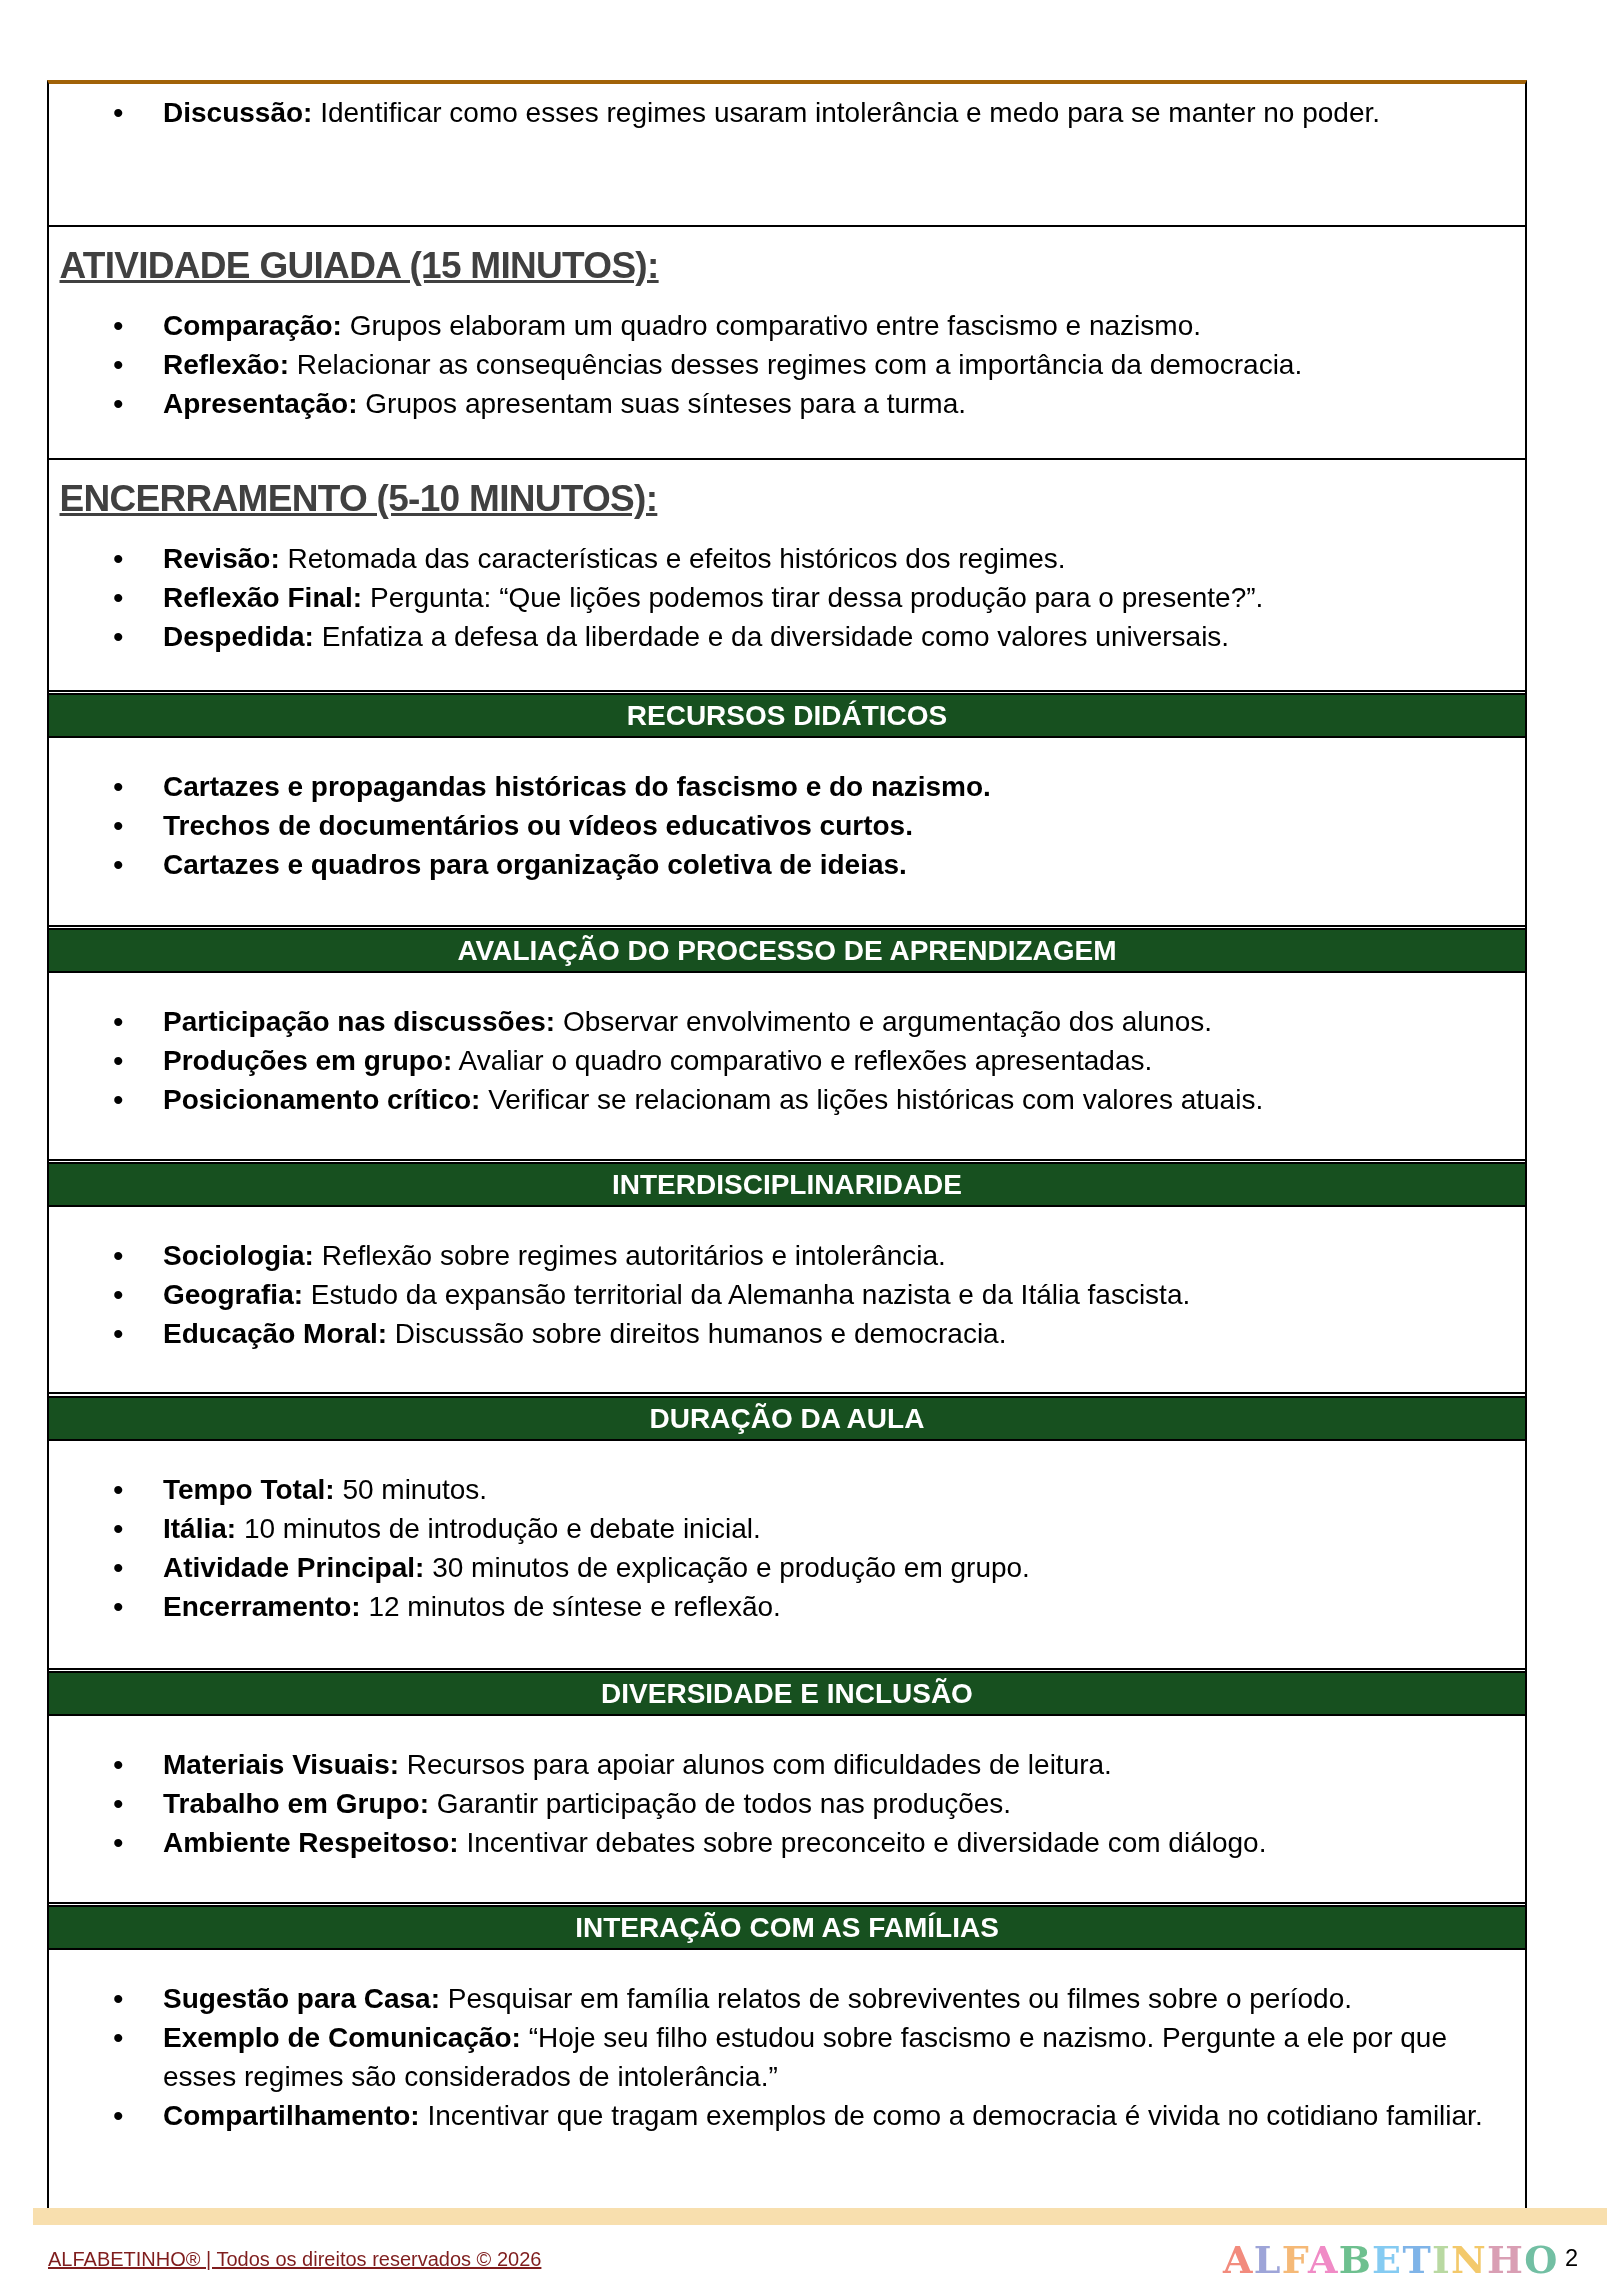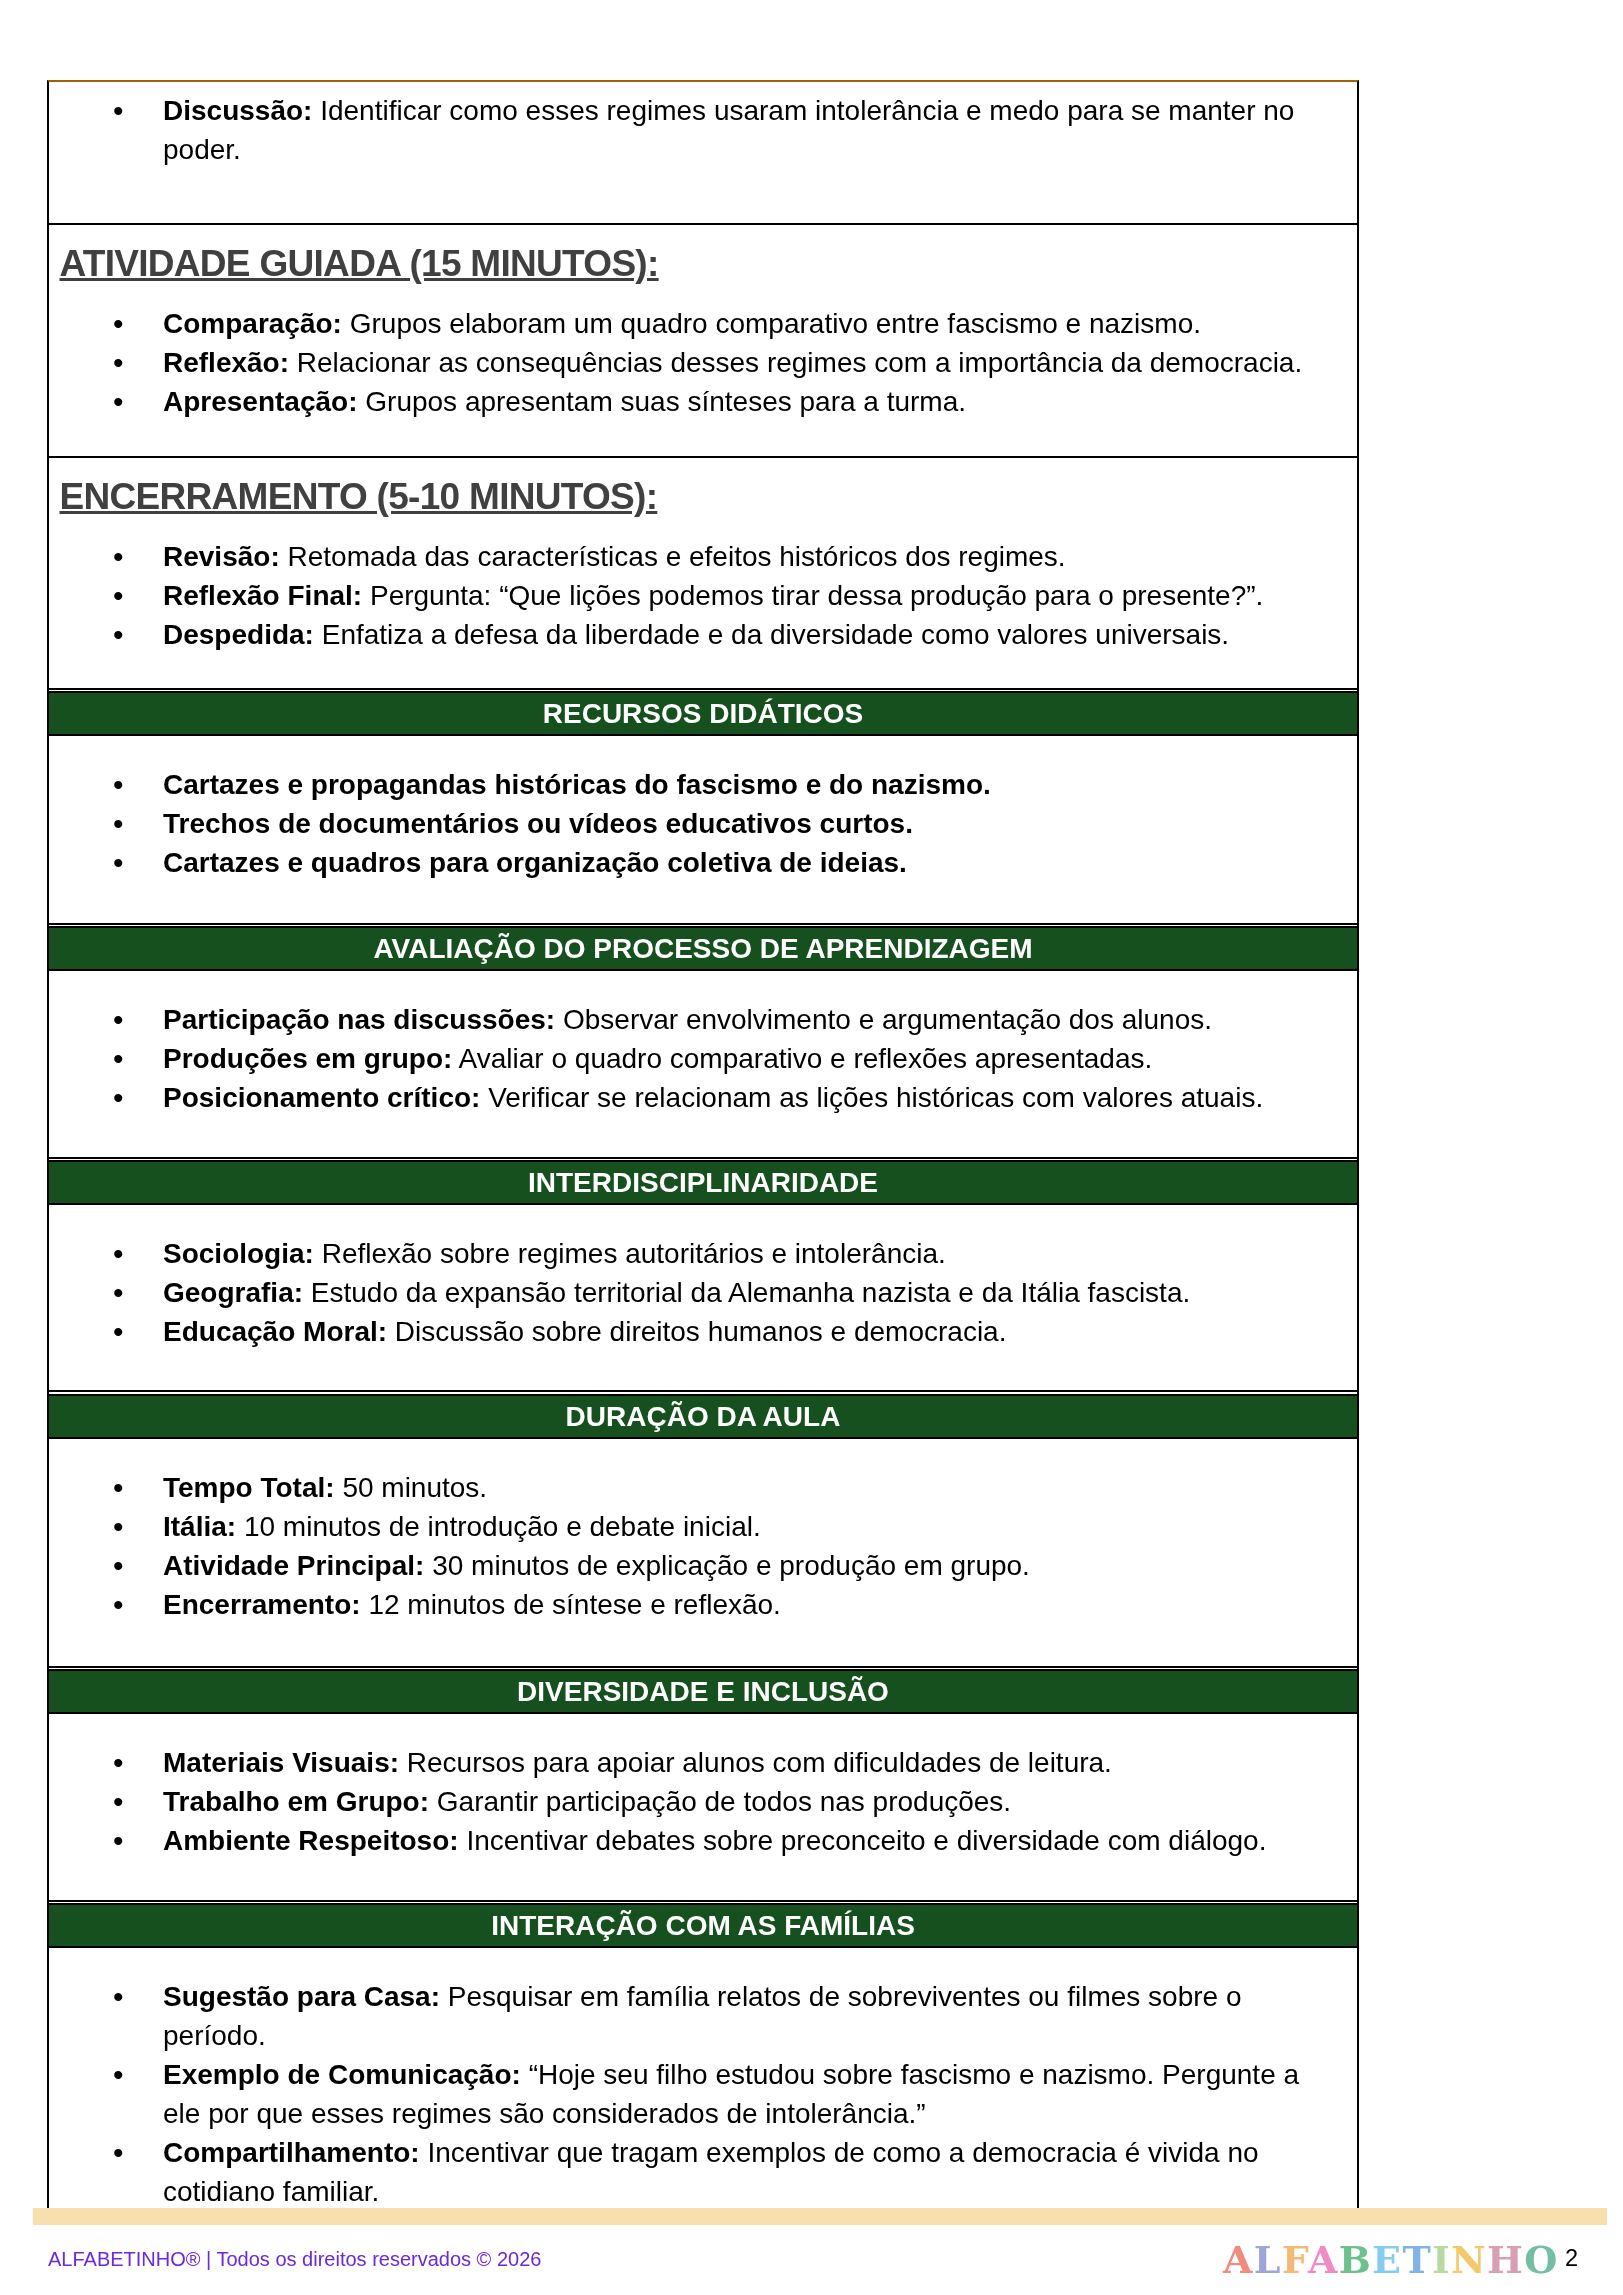--- a/index.html
+++ b/index.html
@@ -1,22 +1,22 @@
 <!DOCTYPE html>
 <html style="font-size:10.5px"><head>
 <meta charset="utf-8">
 <style>
   html,body { margin:0; padding:0; background:#fff; }
   .page {
     position:relative; width:1623px; height:2295px; background:#ffffff;
     font-family:"Liberation Sans", sans-serif; color:#000; overflow:hidden;
   }
   .doc {
-    position:absolute; left:47px; top:80px; width:1312px;
-    border-left:2px solid #000; border-right:2px solid #000; border-top:2px solid #a16207;
+    position:absolute; left:47px; top:80px; width:1480px;
+    border-left:2px solid #000; border-right:2px solid #000; border-top:4px solid #a16207;
     box-sizing:border-box;
   }
   .box {
     box-sizing:border-box; border-bottom:2px solid #000;
     padding:0 39px 0 0; background:#fff;
   }
   .box.first { height:134px; }
   .list { margin:29px 0 0 0; }
   .box.first .list { margin-top:8.5px; }
   .box.has-heading .list { margin-top:19.6px; }
@@ -42,21 +42,21 @@
   
   .h330 { min-height:216px; } .h328 { min-height:215px; }
   .h245 { min-height:160px; } .h243 { min-height:159px; }
   .h241 { min-height:158px; } .h305 { min-height:200px; }
   .h369 { min-height:241px; }
   .footer-bar {
     position:absolute; left:33px; top:2208px; width:1574px; height:17px;
     background:#F8DFAE;
   }
   .footer-copy {
-    position:absolute; left:48px; top:2248px; font-size:20px; color:#6d28d9;
+    position:absolute; left:48px; top:2248px; font-size:20px; color:#7f1d1d;text-decoration:underline;
   }
   .brand {
     position:absolute; left:1223px; top:2237px;
     font-family:"DejaVu Serif", serif; font-weight:bold; font-size:38px;
     letter-spacing:1.3px; white-space:nowrap;text-align:right;
   }
   .page-number {
     position:absolute; left:1565px; top:2245px; font-size:23.6px; color:#000;
   }
 </style>

